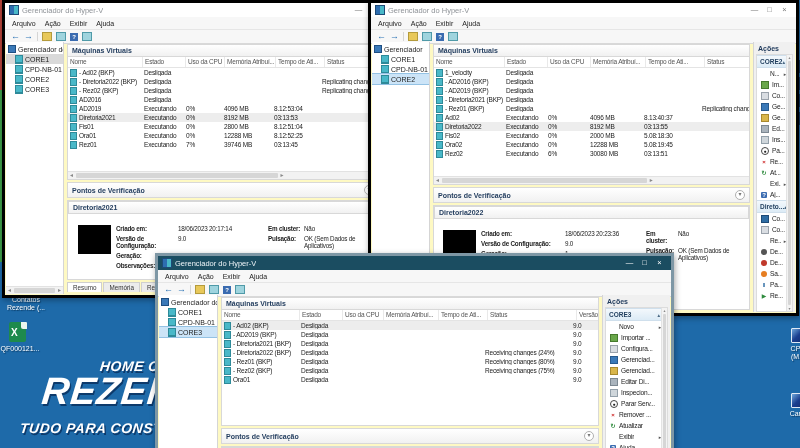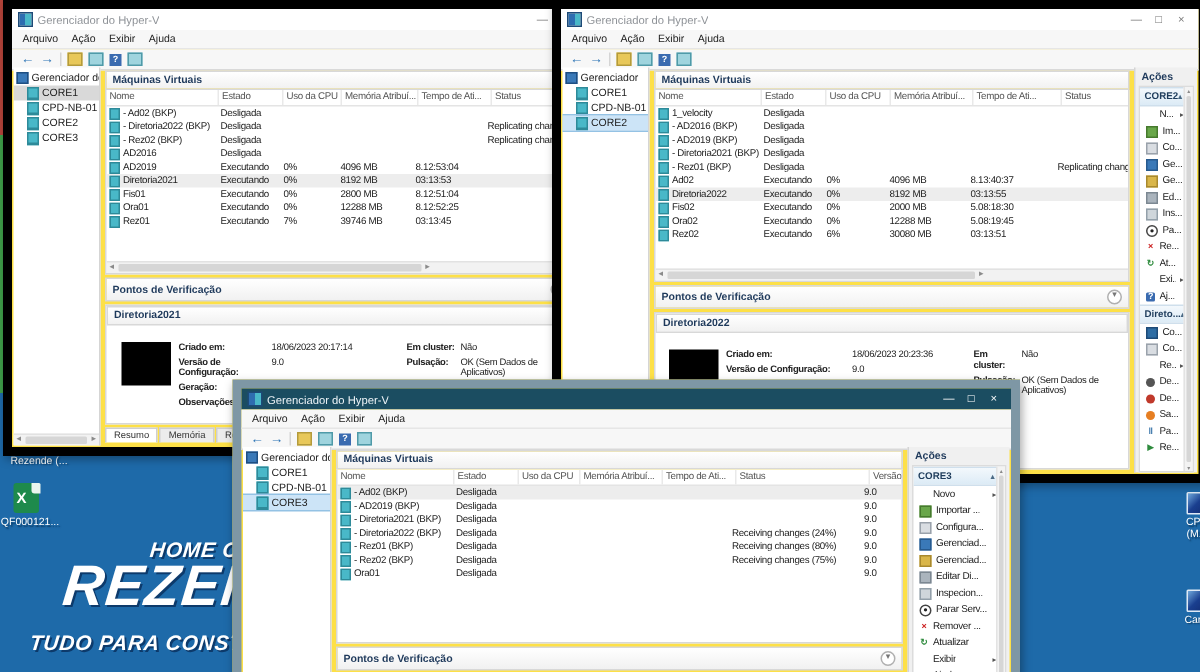--- a/index.html
+++ b/index.html
@@ -18,21 +18,21 @@
   .excel-ico:before{content:"";position:absolute;right:-1px;top:0;width:6px;height:7px;background:#eaf5ee;border-radius:0 1px 0 2px;}
   .excel-x{position:absolute;left:2px;top:5px;color:#fff;font-weight:bold;font-size:10px;}
   .lbl-excel{left:0px;top:345px;width:40px;}
   .rdp-ico{position:absolute;width:15px;height:13px;background:linear-gradient(135deg,#6fa8dc 0%,#1a3f8f 45%,#10286b 100%);border:1px solid #dfe9f5;border-radius:1px;}
   .rdp1{left:791px;top:328px;}
   .rdp2{left:791px;top:393px;}
   .lbl-rdp1{left:788px;top:345px;width:20px;}
   .lbl-rdp2{left:788px;top:410px;width:20px;}
   .hidden-ico{position:absolute;left:793px;width:7px;height:13px;background:#0b3560;}
   
-  .win{position:absolute;background:#fde047;border:6px solid #000000;box-shadow:1px 2px 6px rgba(0,0,0,.35);font-size:7px;color:#222;}
+  .win{position:absolute;background:#fef9c3;border:3px solid #000000;box-shadow:1px 2px 6px rgba(0,0,0,.35);font-size:7px;color:#222;}
   .win0{left:2px;top:0;width:395px;height:292px;z-index:1;}
   .win1{left:368px;top:0;width:425px;height:310px;z-index:2;}
   .win2{left:155px;top:253px;width:513px;height:240px;z-index:3;border-color:#7e97a5;}
   .titlebar{height:14px;background:#fff;display:flex;align-items:center;padding:0 4px;gap:3px;}
   .win2 .titlebar{background:#1b4d61;}
   .appico{width:8px;height:8px;background:linear-gradient(90deg,#2e6db0 50%,#49b8c8 50%);border:1px solid #1d4a77;flex:none;}
   .apptitle{font-size:7.5px;color:#8f9398;white-space:nowrap;overflow:hidden;}
   .win2 .apptitle{color:#eef4f8;}
   .capbtns{margin-left:auto;display:flex;}
   .capbtn{width:15px;text-align:center;font-size:7.5px;color:#777;line-height:14px;}

